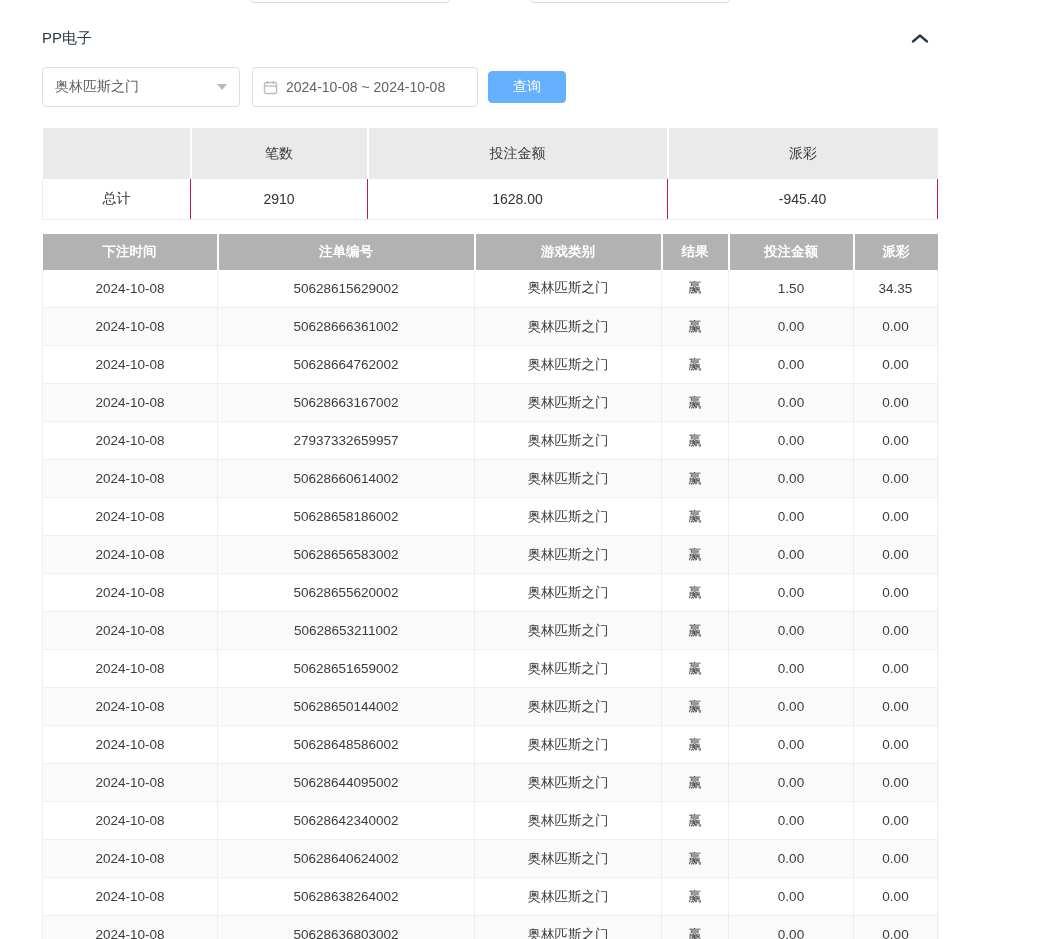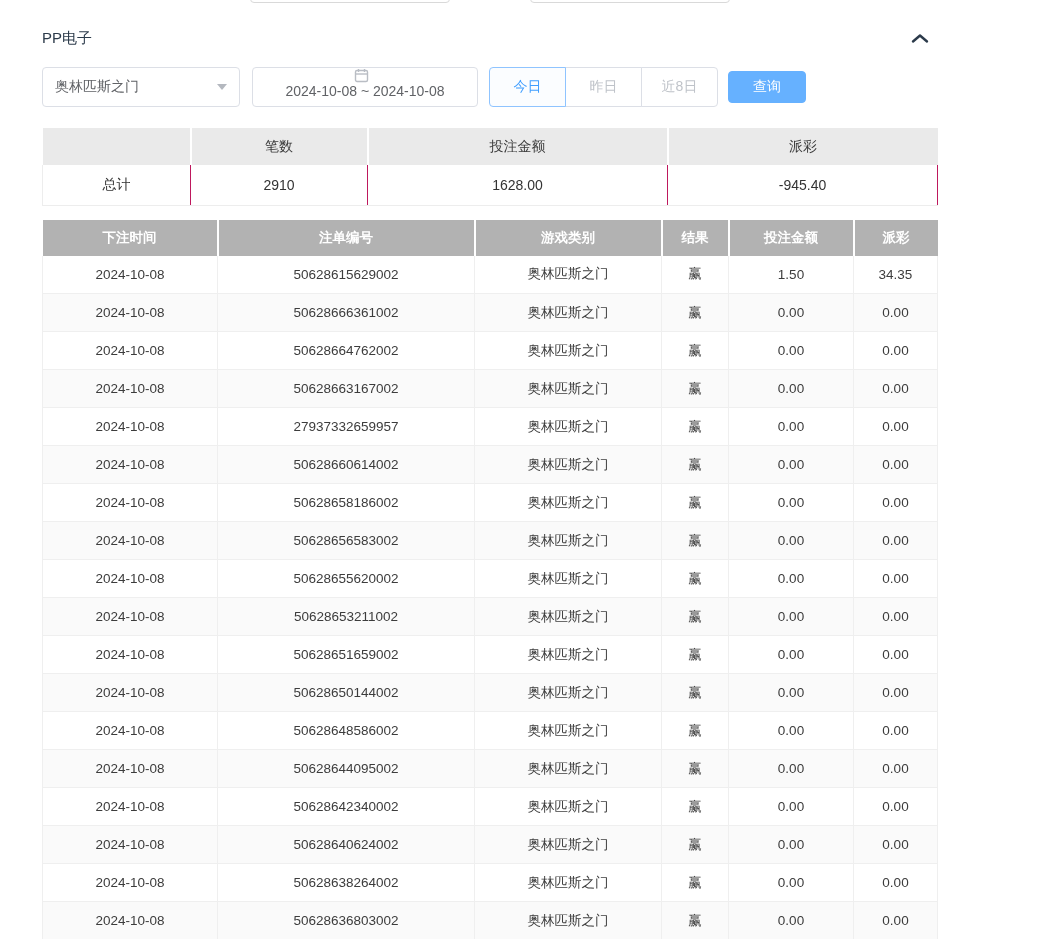--- a/index.html
+++ b/index.html
@@ -37,21 +37,21 @@
     display: flex; align-items: center; justify-content: space-between;
     padding: 0 12px; font-size: 14px; color: #606266; cursor: pointer; background: #fff;
   }
   .caret-down {
     width: 0; height: 0; border-left: 5px solid transparent; border-right: 5px solid transparent;
     border-top: 6px solid #b4b8bf;
   }
   .date-box {
     margin-left: 12px; width: 226px; height: 40px; border: 1px solid #dcdfe6; border-radius: 4px;
     display: flex; align-items: center; padding: 0 10px; font-size: 14px; color: #606266;
-    cursor: pointer; background: #fff; flex-direction: column;
+    cursor: pointer; background: #fff;
   }
   .date-box .cal { margin-right: 8px; display: inline-flex; }
   .btn-group { margin-left: 11px; display: flex; }
   .qbtn {
     height: 40px; min-width: 77px; padding: 0 18px; background: #fff;
     border: 1px solid #dcdfe6; font-size: 14px; color: #bfc3c9; cursor: pointer;
     margin-left: -1px; font-family: inherit;
   }
   .qbtn:first-child { margin-left: 0; border-radius: 4px 0 0 4px; }
   .qbtn:last-child { border-radius: 0 4px 4px 0; }
@@ -59,21 +59,21 @@
   .query-btn {
     margin-left: 10px; height: 32px; width: 78px; background: #66b1ff; color: #fff;
     border: 1px solid #66b1ff; border-radius: 4px; font-size: 14px; cursor: pointer;
     font-family: inherit;
   }
 
   
   table { border-collapse: collapse; table-layout: fixed; width: 895px; }
   .summary-table { margin-top: 21px; }
   .summary-table th {
-    background: #eaeaea; height: 37px; font-size: 14px; font-weight: 400; color: #3a3a3a;
+    background: #eaeaea; height: 51px; font-size: 14px; font-weight: 400; color: #3a3a3a;
     border-right: 2px solid #fff; text-align: center;
   }
   .summary-table th:last-child { border-right: none; }
   .summary-table td {
     height: 40px; text-align: center; font-size: 14px; color: #333;
     border-right: 1px solid #be185d; border-bottom: 1px solid #ededed; background: #fff;
   }
   .summary-table td:first-child { border-left: 1px solid #ededed; }
   .negative { color: #f56c6c; }
 
@@ -123,25 +123,20 @@
           <svg width="15" height="15" viewBox="0 0 15 15">
             <rect x="1.5" y="2.5" width="12" height="11" rx="1.5" fill="none" stroke="#b9bdc4" stroke-width="1.4"></rect>
             <line x1="1.5" y1="6" x2="13.5" y2="6" stroke="#b9bdc4" stroke-width="1.4"></line>
             <line x1="4.5" y1="1" x2="4.5" y2="4" stroke="#b9bdc4" stroke-width="1.4"></line>
             <line x1="10.5" y1="1" x2="10.5" y2="4" stroke="#b9bdc4" stroke-width="1.4"></line>
           </svg>
         </span>
         <span>2024-10-08 ~ 2024-10-08</span>
       </div>
 
-      <div class="btn-group">
-        <button class="qbtn active">今日</button>
-        <button class="qbtn">昨日</button>
-        <button class="qbtn">近8日</button>
-      </div>
 
       <button class="query-btn">查询</button>
     </div>
 
     <table class="summary-table">
       <colgroup>
         <col style="width:148px">
           <col style="width:177px">
           <col style="width:300px">
           <col style="width:270px">

